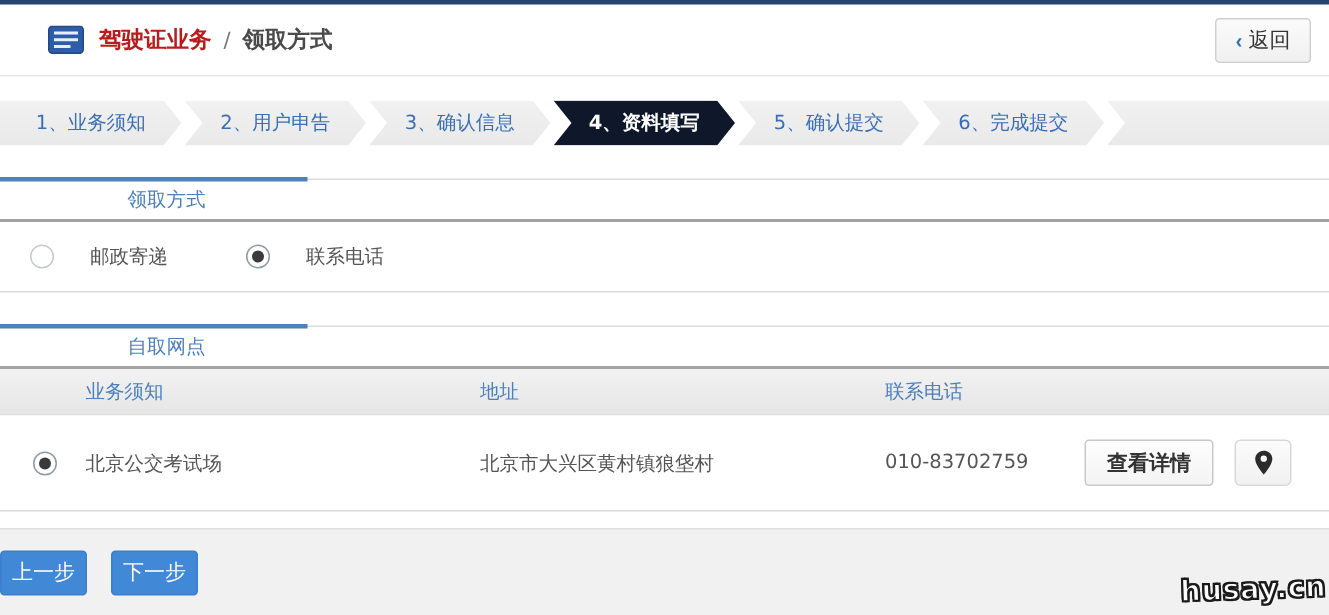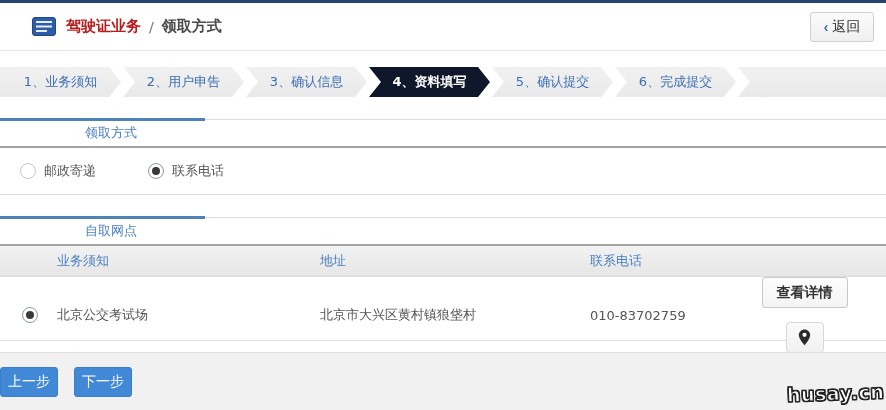--- a/index.html
+++ b/index.html
@@ -76,21 +76,21 @@
     padding-left: 85px;
     border-bottom: 2px solid #a3a3a3;
   }
   .section-label { color: #4a7fc0; font-size: 13px; }
   .radio-row {
     height: 47px;
     display: flex; align-items: center;
     padding-left: 20px; gap: 52px;
     border-bottom: 1px solid #dcdcdc;
   }
-  .radio-option { display: inline-flex; align-items: center; gap: 8px; cursor: pointer; color: #555; }
+  .radio-option { display: inline-flex; align-items: center; gap: 24px; cursor: pointer; color: #555; }
   .radio-circle {
     width: 16px; height: 16px; border-radius: 50%;
     border: 1px solid #c3c9cf; background: #fff;
     display: inline-flex; align-items: center; justify-content: center;
   }
   .radio-option.selected .radio-circle,
   .row-radio.selected { border-color: #8a99a8; }
   .radio-dot { width: 8px; height: 8px; border-radius: 50%; background: transparent; }
   .radio-option.selected .radio-dot,
   .row-radio.selected .radio-dot { background: #3a3a3a; }
@@ -110,21 +110,21 @@
   }
   .tbl-row .cell { padding-left: 17px; color: #555; }
   .cell-radio { display: flex; justify-content: flex-end; padding-right: 2px; }
   .row-radio {
     width: 16px; height: 16px; border-radius: 50%;
     border: 1px solid #b9bfc6; background: #fff;
     display: inline-flex; align-items: center; justify-content: center;
     cursor: pointer;
   }
   .cell-phone { color: #666; }
-  .cell-actions { display: flex; align-items: center; gap: 14px; padding-left: 17px; flex-direction: column; }
+  .cell-actions { display: flex; align-items: center; gap: 14px; padding-left: 17px; }
   .detail-btn {
     height: 31px; padding: 0 14px;
     background: linear-gradient(#fdfdfd,#f4f4f4);
     border: 1px solid #c8c8c8; border-radius: 3px;
     font-size: 14px; font-weight: bold; color: #333;
     cursor: pointer; display: inline-flex; align-items: center;
   }
   .pin-btn {
     width: 38px; height: 31px;
     background: linear-gradient(#fbfbfb,#f1f1f1);

